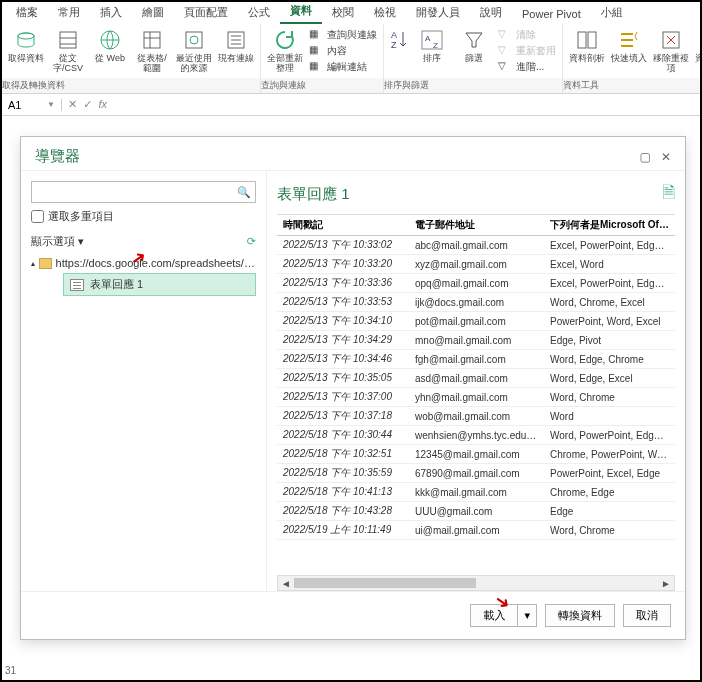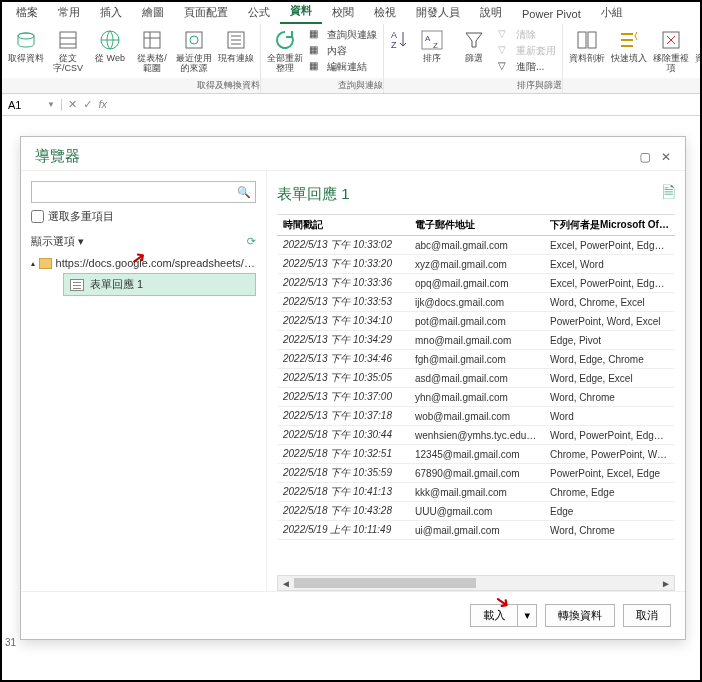--- a/index.html
+++ b/index.html
@@ -7,21 +7,21 @@
 
 
 .ribbon-tabs { display: flex; gap: 0; height: 22px; font-size: 11px; background: #fff; padding-left: 4px; align-items: flex-end; }
 .ribbon-tabs .tab { padding: 4px 10px; cursor: pointer; color: #444; }
 .ribbon-tabs .tab.active { border-bottom: 2px solid #217346; color: #217346; font-weight: 600; }
 
 
 .ribbon { display: flex; height: 70px; border-bottom: 1px solid #d4d4d4; background: #fff; }
 .ribbon-group { display: flex; flex-direction: column; border-right: 1px solid #e6e6e6; padding: 2px 4px 0; }
 .ribbon-group-items { display: flex; gap: 2px; flex: 1; align-items: flex-start; }
-.ribbon-group-label { font-size: 9px; color: #666; text-align: right; padding: 1px 0; background: #f6f6f6; margin: 0 -4px; }
+.ribbon-group-label { font-size: 9px; color: #666; text-align: left; padding: 1px 0; background: #f6f6f6; margin: 0 -4px; }
 .ribbon-btn { display: flex; flex-direction: column; align-items: center; width: 40px; font-size: 9px; color: #444; text-align: center; line-height: 1.1; cursor: pointer; padding: 2px; }
 .ribbon-btn .ico { width: 24px; height: 24px; margin-bottom: 2px; display: flex; align-items: center; justify-content: center; }
 .ribbon-small-col { display: flex; flex-direction: column; gap: 2px; font-size: 10px; padding: 2px; }
 .ribbon-small-item { display: flex; align-items: center; gap: 4px; color: #444; white-space: nowrap; cursor: pointer; }
 .ribbon-small-item .ico { width: 14px; height: 14px; }
 .ribbon-small-item.disabled { color: #bbb; }
 
 
 .formula-bar { display: flex; align-items: center; height: 22px; border-bottom: 1px solid #d4d4d4; font-size: 11px; }
 .name-box { width: 60px; border-right: 1px solid #ccc; padding: 0 6px; display: flex; align-items: center; justify-content: space-between; text-align: right; }
@@ -72,21 +72,21 @@
 
 .dialog-footer { display: flex; justify-content: flex-end; gap: 8px; padding: 12px 14px; border-top: 1px solid #eee; position: relative; }
 .btn { border: 1px solid #b5b5b5; background: #fdfdfd; font-size: 11px; padding: 3px 12px; cursor: pointer; }
 .btn.split { border-left: none; padding: 3px 6px; }
 .btn-group { display: flex; justify-content: space-between; }
 
 
 .red-arrow { position: absolute; color: #c00; font-size: 18px; pointer-events: none; }
 
 
-.rownum-bottom { position: absolute; left: 3px; bottom: 32px; font-size: 10px; color: #666; }
+.rownum-bottom { position: absolute; left: 3px; bottom: 4px; font-size: 10px; color: #666; }
 
 svg { display: block; }
 </style>
 </head>
 <body>
 
 <div class="ribbon-tabs" id="ribbon-tabs">
     <div class="tab">檔案</div>
     <div class="tab">常用</div>
     <div class="tab">插入</div>

